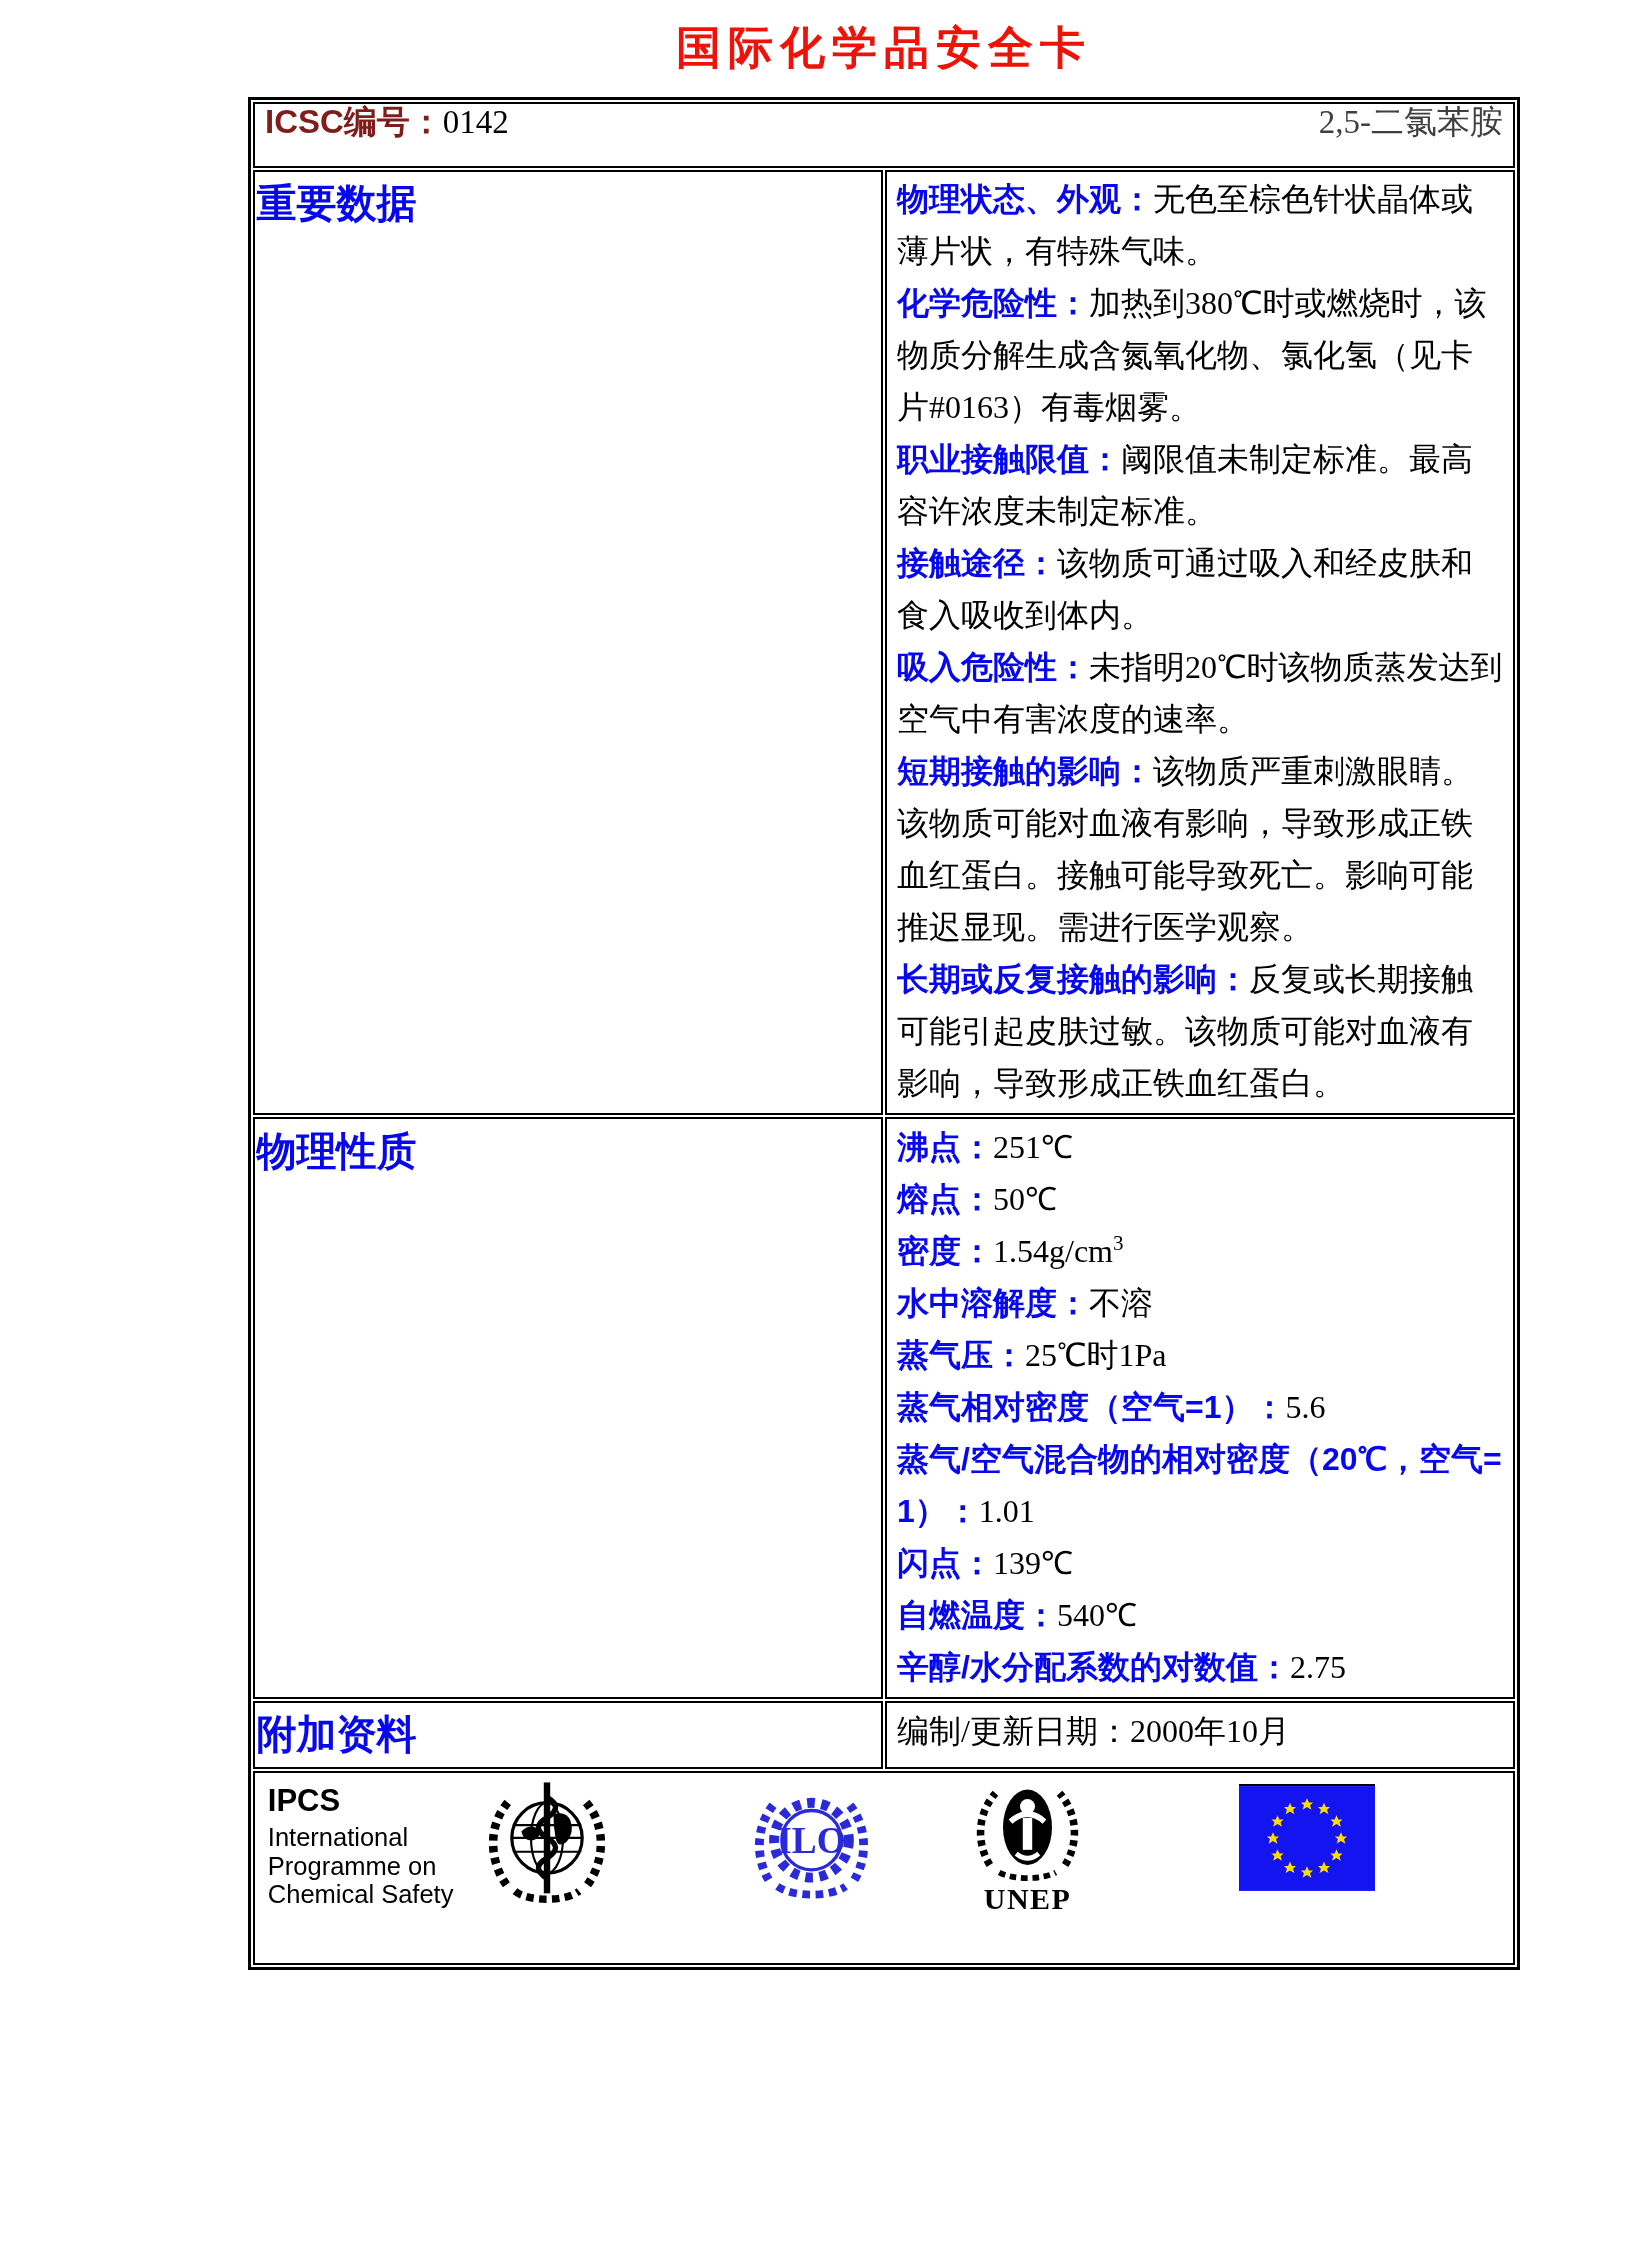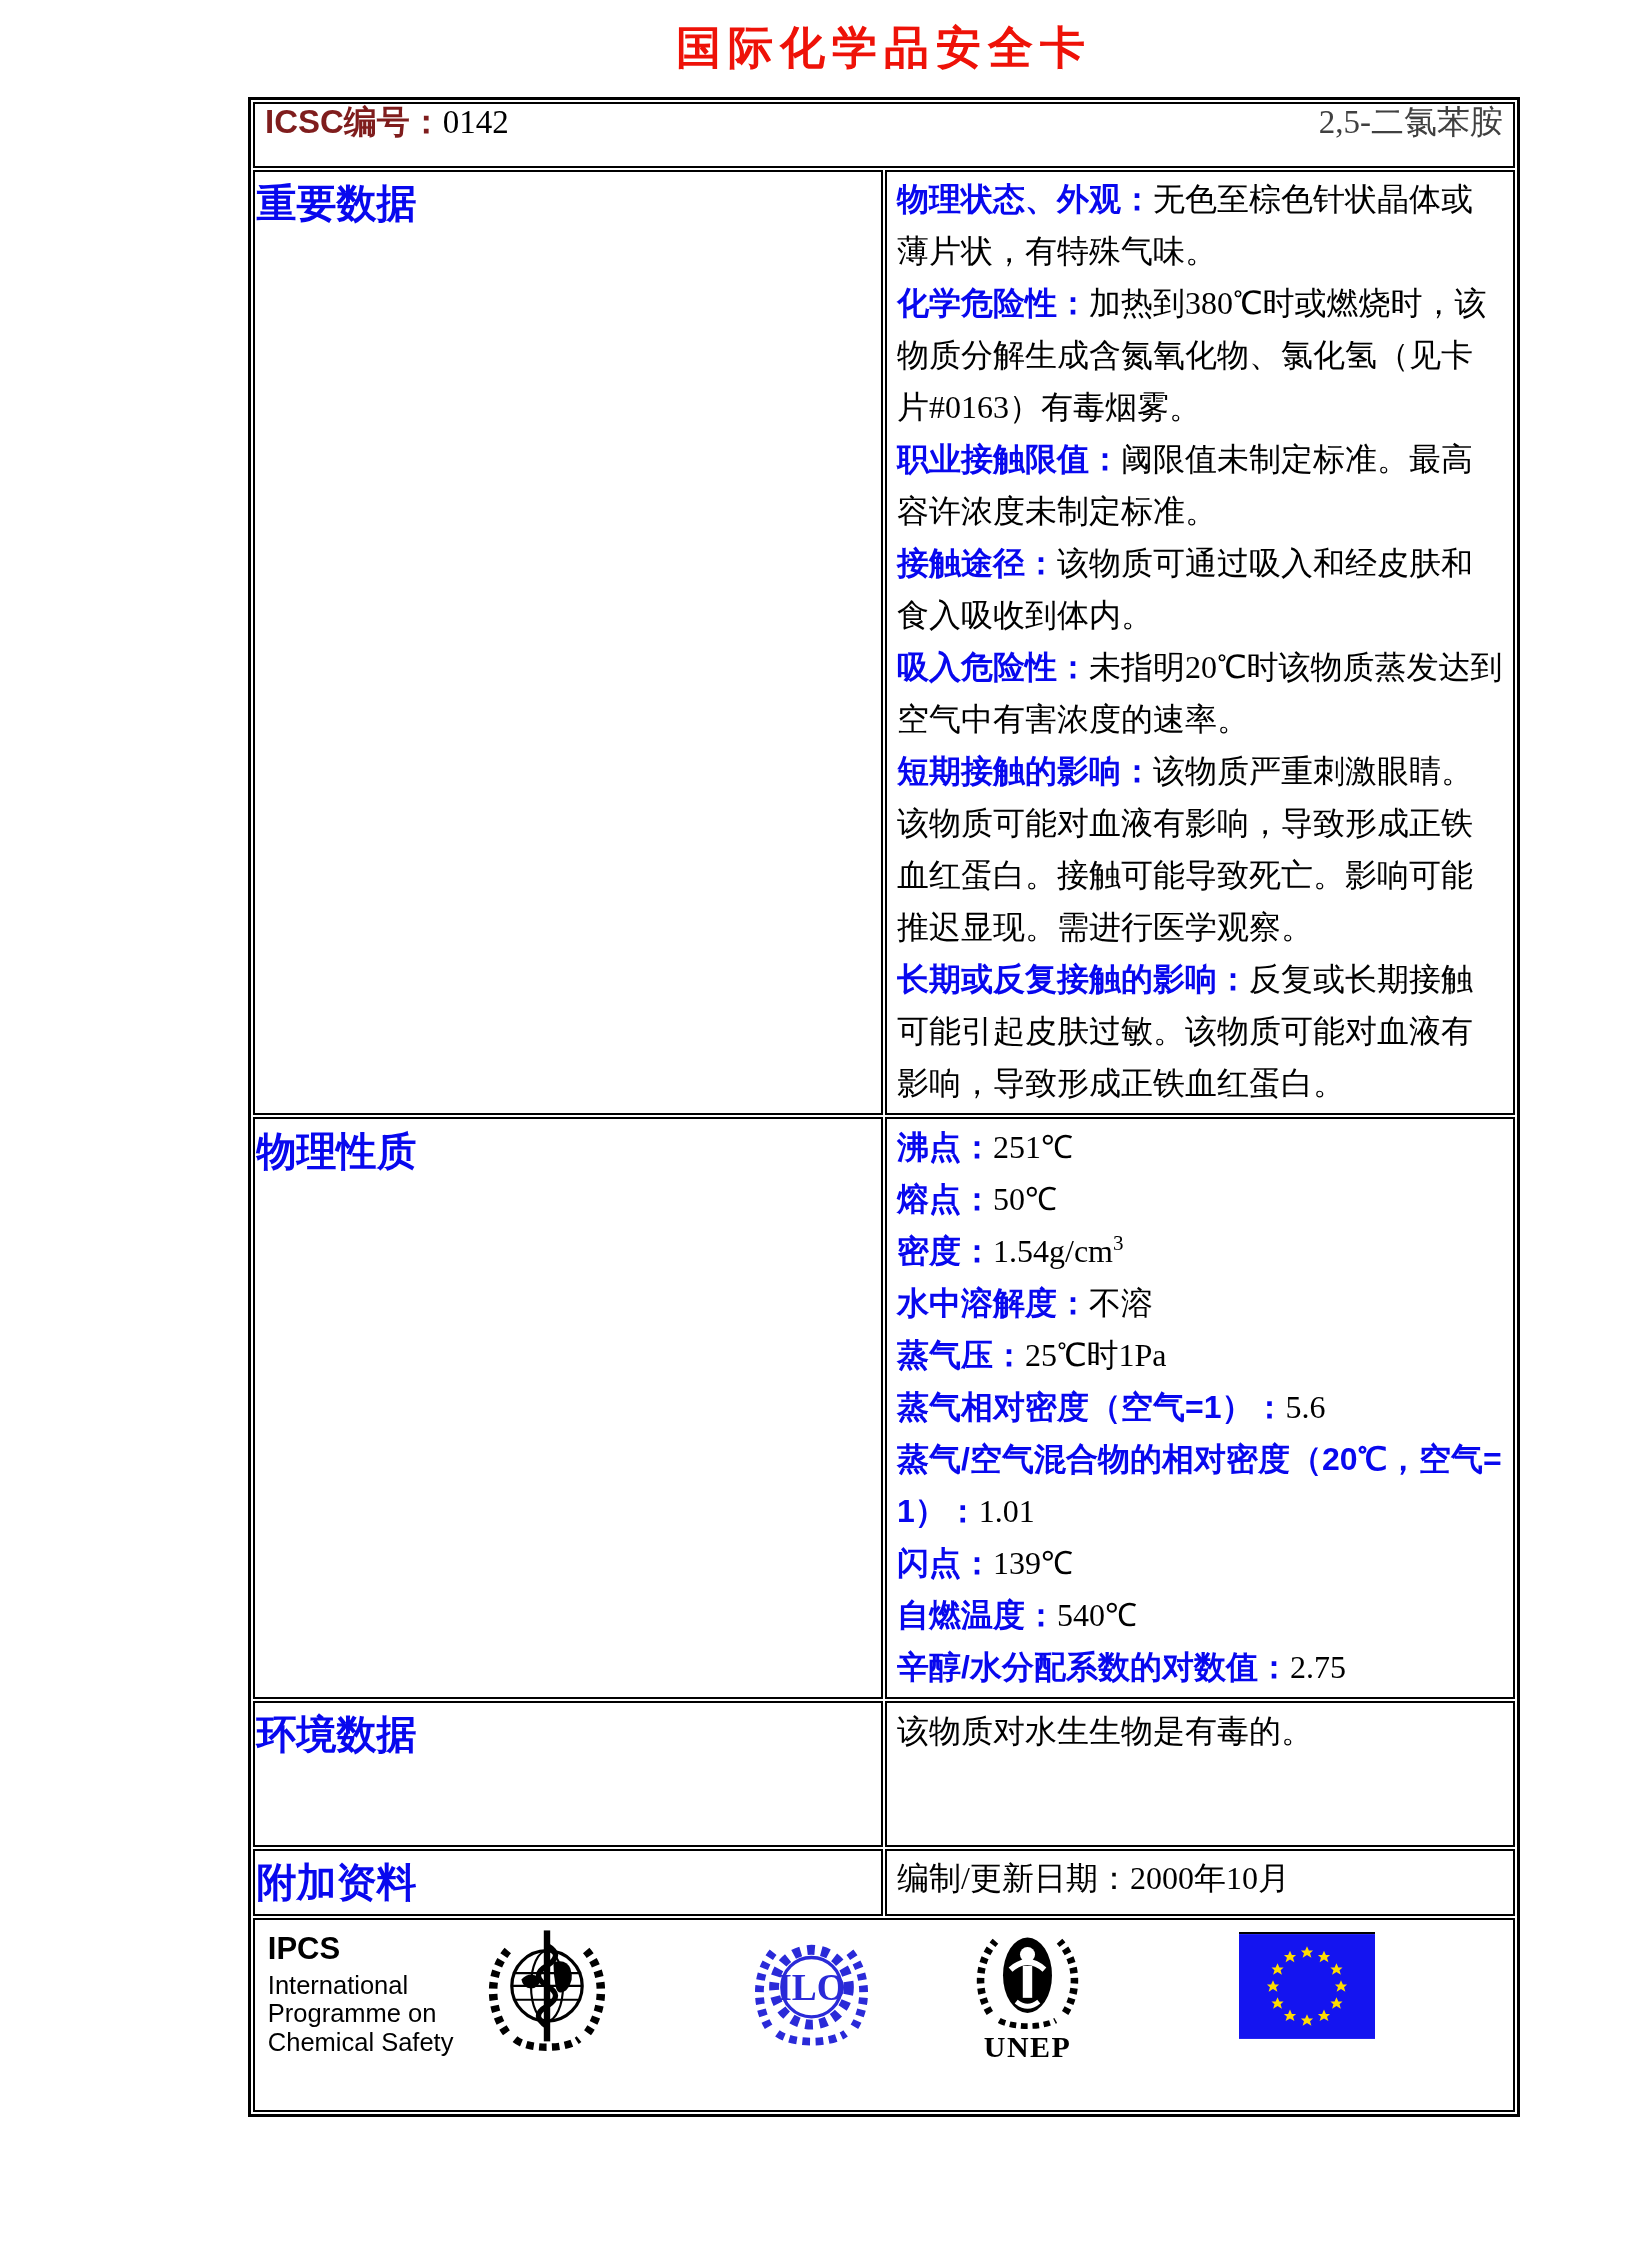--- a/index.html
+++ b/index.html
@@ -82,26 +82,20 @@
         <p class="entry"><span class="entry-label">水中溶解度：</span><span class="entry-text">不溶</span></p>
         <p class="entry"><span class="entry-label">蒸气压：</span><span class="entry-text">25℃时1Pa</span></p>
         <p class="entry"><span class="entry-label">蒸气相对密度（空气=1）：</span><span class="entry-text">5.6</span></p>
         <p class="entry"><span class="entry-label">蒸气/空气混合物的相对密度（20℃，空气=1）：</span><span class="entry-text">1.01</span></p>
         <p class="entry"><span class="entry-label">闪点：</span><span class="entry-text">139℃</span></p>
         <p class="entry"><span class="entry-label">自燃温度：</span><span class="entry-text">540℃</span></p>
         <p class="entry"><span class="entry-label">辛醇/水分配系数的对数值：</span><span class="entry-text">2.75</span></p>
       </td>
     </tr>
 
-    <tr>
-      <td class="label-cell">环境数据</td>
-      <td class="content-cell env-cell">
-        <p class="entry"><span class="entry-text">该物质对水生生物是有毒的。</span></p>
-      </td>
-    </tr>
 
 
     <tr>
       <td class="label-cell">附加资料</td>
       <td class="content-cell extra-cell">
         <p class="entry"><span class="entry-text">编制/更新日期：</span><span class="entry-text">2000年10月</span></p>
       </td>
     </tr>
 
     <tr>

